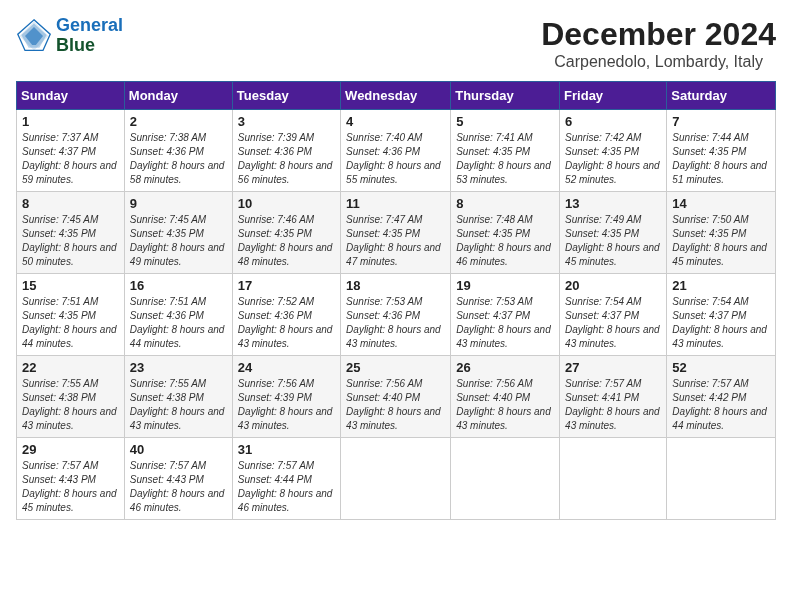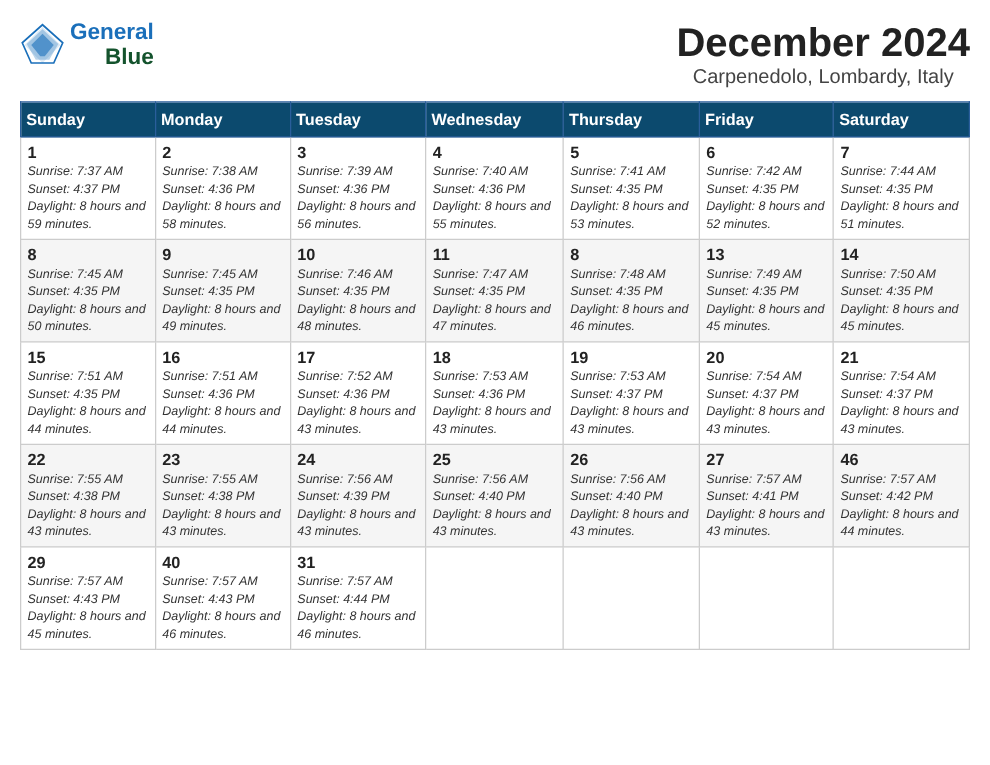--- a/index.html
+++ b/index.html
@@ -13,21 +13,20 @@
     .header-area {
       display: flex;
       justify-content: space-between;
       align-items: flex-start;
       margin-bottom: 10px;
     }
     .logo {
       display: flex;
       align-items: center;
       gap: 4px;
-      text-align: right;
     }
     .logo-text {
       font-size: 18px;
       font-weight: bold;
       color: #333;
       line-height: 1.1;
     }
     .logo-text span {
       color: #1a6fba;
     }
@@ -46,21 +45,21 @@
     .location-title {
       font-size: 16px;
       color: #444;
     }
     .calendar-table {
       width: 100%;
       border-collapse: collapse;
       font-size: 11px;
     }
     .calendar-table thead th {
-      background-color: #0c4a6e;
+      background-color: #4c1d95;
       color: #fff;
       padding: 6px 4px;
       text-align: left;
       font-size: 13px;
       font-weight: bold;
       border: 1px solid #2a5e9b;
       margin-left: 29px;
     }
     .calendar-table td {
       border: 1px solid #ccc;
@@ -234,21 +233,21 @@
       </td>
         <td>
         <span class="day-number">26</span>
         <div class="day-detail">Sunrise: 7:56 AM<br>Sunset: 4:40 PM<br>Daylight: 8 hours and 43 minutes.</div>
       </td>
         <td>
         <span class="day-number">27</span>
         <div class="day-detail">Sunrise: 7:57 AM<br>Sunset: 4:41 PM<br>Daylight: 8 hours and 43 minutes.</div>
       </td>
         <td>
-        <span class="day-number">46</span>
+        <span class="day-number">52</span>
         <div class="day-detail">Sunrise: 7:57 AM<br>Sunset: 4:42 PM<br>Daylight: 8 hours and 44 minutes.</div>
       </td>
       </tr>
       <tr>
         <td>
         <span class="day-number">29</span>
         <div class="day-detail">Sunrise: 7:57 AM<br>Sunset: 4:43 PM<br>Daylight: 8 hours and 45 minutes.</div>
       </td>
         <td>
         <span class="day-number">40</span>

